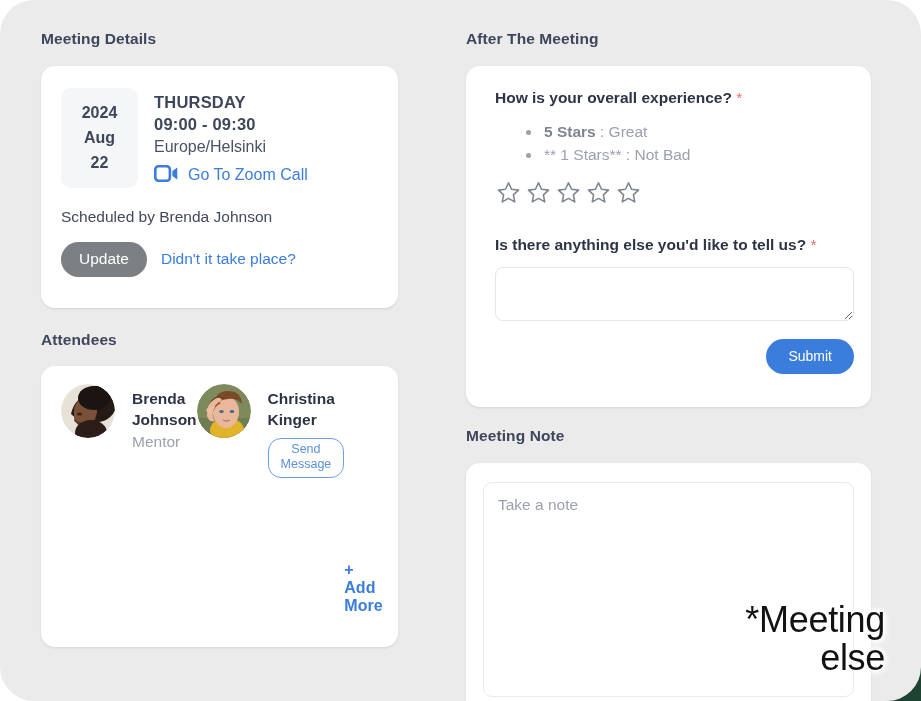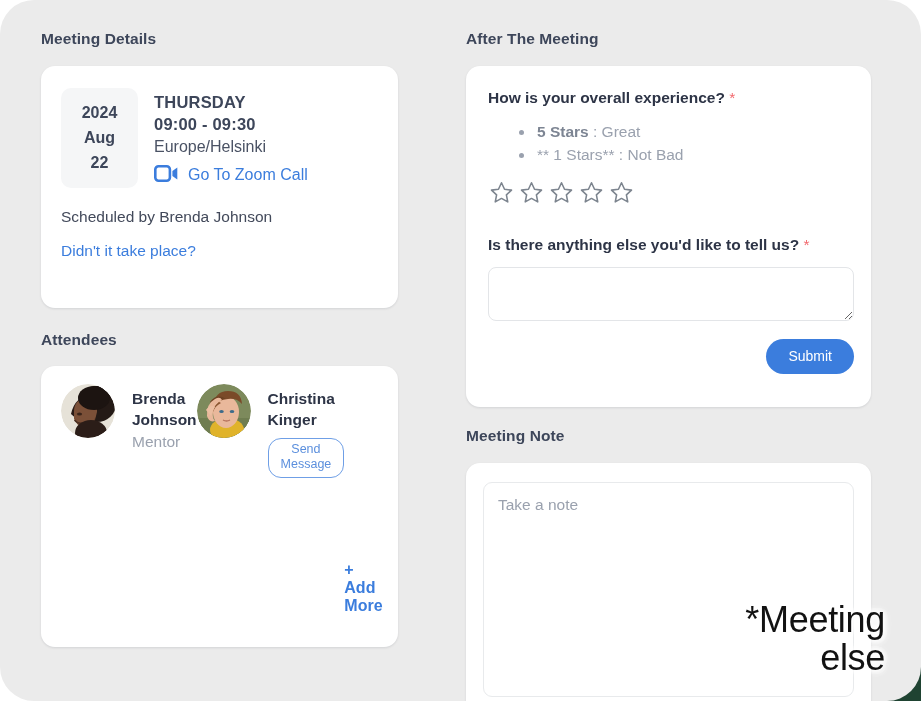--- a/index.html
+++ b/index.html
@@ -232,21 +232,21 @@
   }
 
   
   #after-meeting-title { position: absolute; left: 0; top: 30px; }
   #after-meeting-card {
     position: absolute;
     left: 0;
     top: 66px;
     width: 405px;
     height: 341px;
-    padding: 22px 17px 20px 22px;
+    padding: 22px 17px 20px 29px;
   }
   .form-question {
     font-size: 15.5px;
     font-weight: bold;
     color: #2d3446;
     line-height: 1.3;
   }
   .req-star { color: #f2686d; font-weight: normal; }
   #rating-legend {
     list-style: disc;
@@ -382,20 +382,21 @@
                 </svg>
               </span>
               <a href="#" id="zoom-link">Go To Zoom Call</a>
             </div>
           </div>
         </div>
 
         <div id="scheduled-by">Scheduled by Brenda Johnson</div>
 
         <div id="action-row">
+          <button id="update-button">Update</button>
           <a href="#" id="didnt-take-place-link">Didn't it take place?</a>
         </div>
       </div>
 
       <h2 class="section-title" id="attendees-title">Attendees</h2>
 
       <div class="card" id="attendees-card">
 
         <div class="attendee">
           <div class="avatar">

